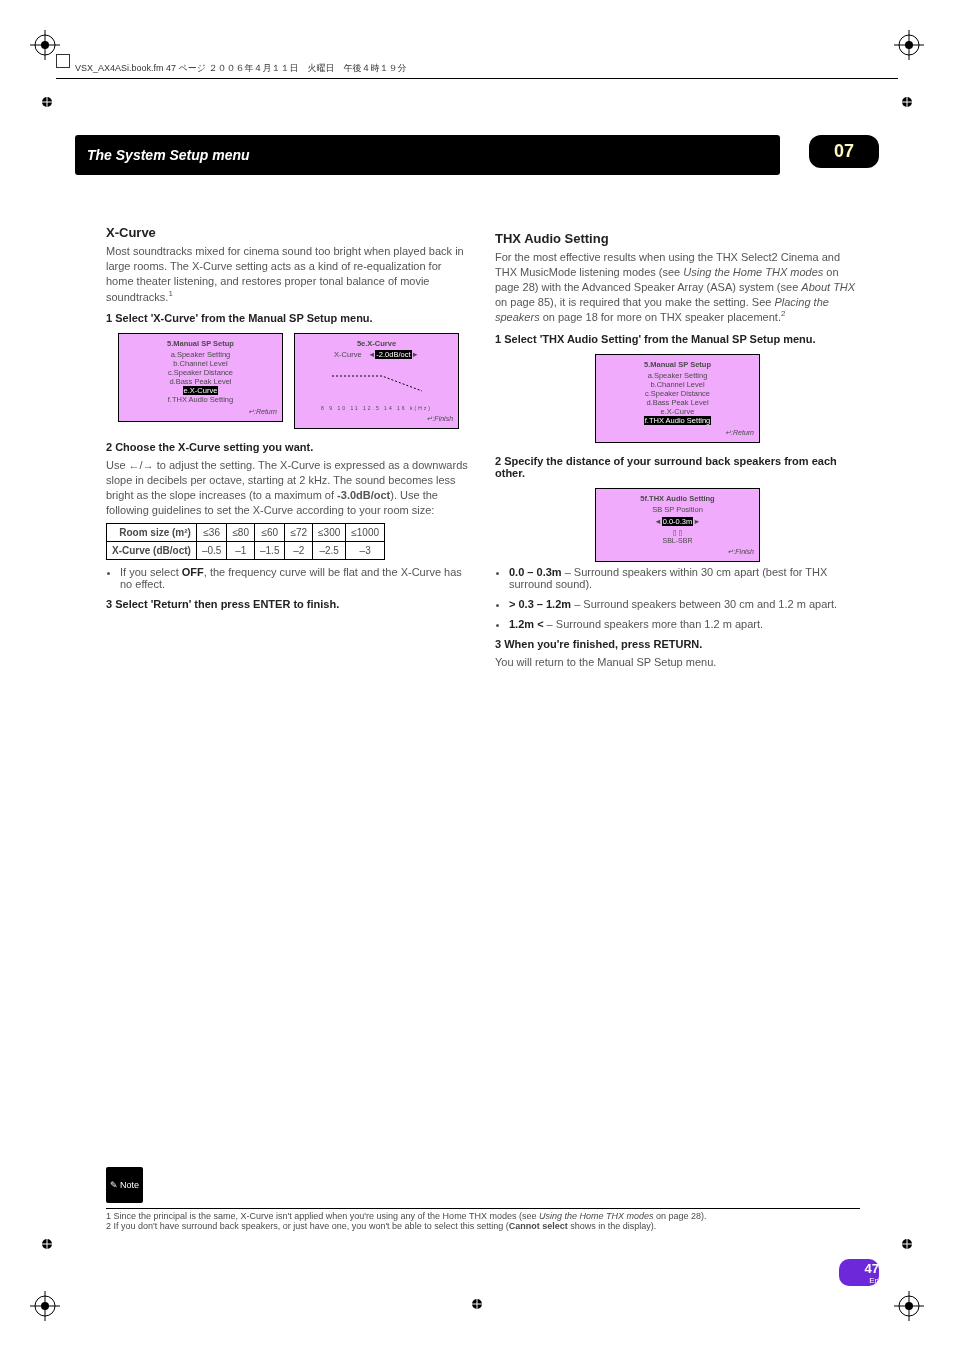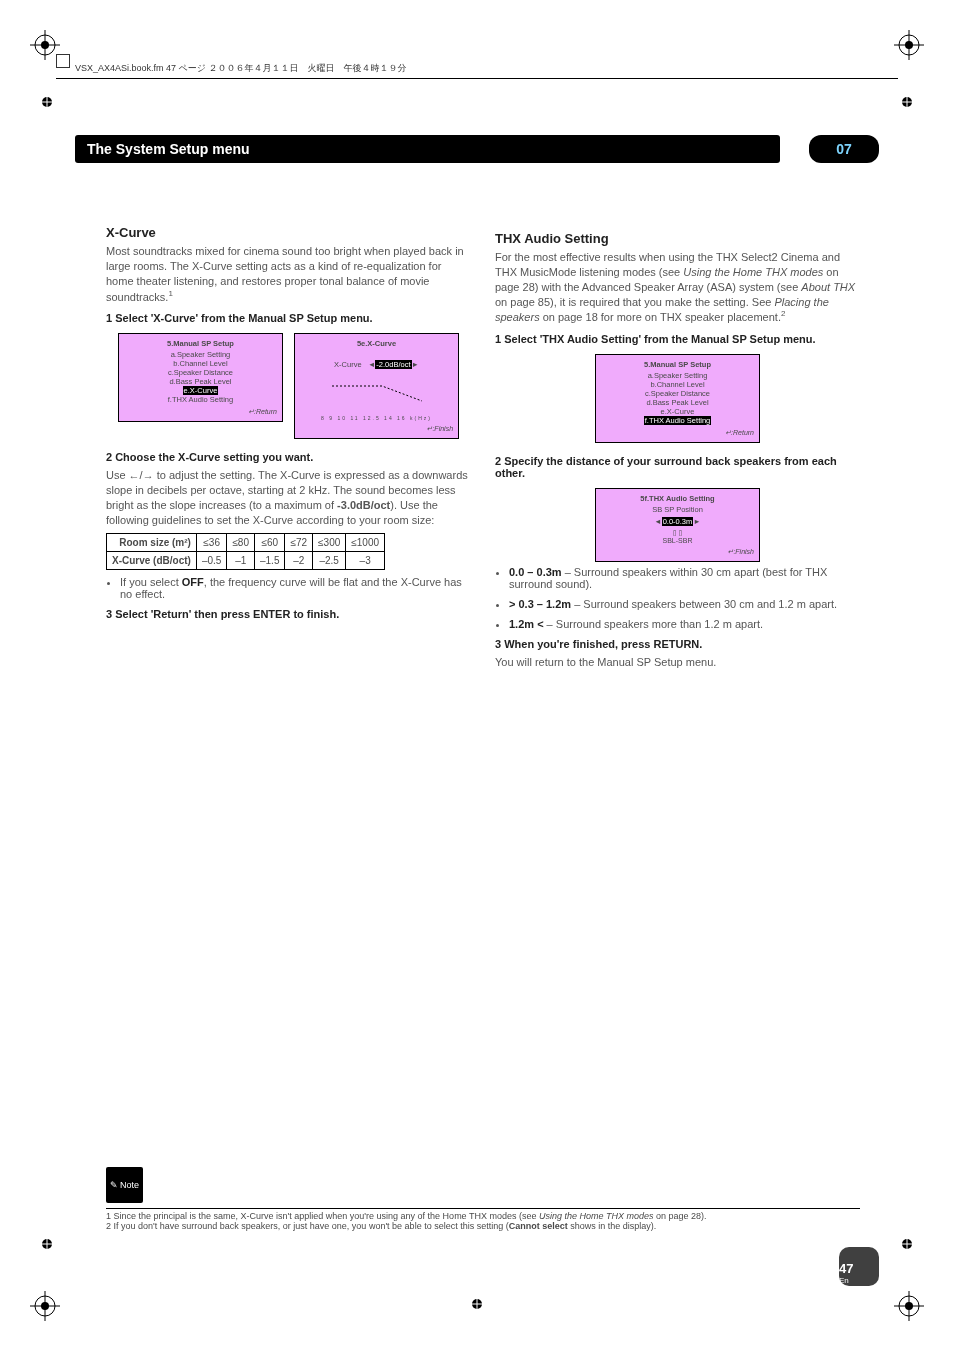--- a/index.html
+++ b/index.html
@@ -19,48 +19,48 @@
     .crosshair { width: 14px; height: 14px; position: absolute; }
     .crosshair-top { top: 95px; left: 40px; }
     .crosshair-right { top: 95px; right: 40px; }
     .crosshair-bl { bottom: 100px; left: 40px; }
     .crosshair-br { bottom: 100px; right: 40px; }
     .crosshair-bc { bottom: 40px; left: 470px; }
     .header-line { position: absolute; top: 62px; left: 75px; font-size: 9px; color: #333; }
     .book-icon { position: absolute; top: 54px; left: 56px; width: 14px; height: 14px; border: 1px solid #333; }
     .title-bar {
       position: absolute; top: 135px; left: 75px; width: 705px;
-      background: #000; color: #fff; padding: 6px 12px; font-weight: bold;
-      font-size: 14px; border-radius: 3px;
+      background: #000; color: #fff; padding: 12px 12px; font-weight: bold;
+      font-size: 14px; border-radius: 3px; font-style: italic;
     }
     .chapter-badge {
       position: absolute; top: 135px; right: 75px; width: 70px;
-      background: #000; color: #7dd3fc; text-align: center; padding: 6px;
-      font-weight: bold; font-size: 14px; border-radius: 12px;
+      background: #000; color: #fef9c3; text-align: center; padding: 6px;
+      font-weight: bold; font-size: 18px; border-radius: 12px;
     }
     .col-left { position: absolute; top: 225px; left: 106px; width: 365px; }
     .col-right { position: absolute; top: 231px; left: 495px; width: 365px; }
     h2 { font-size: 13px; font-weight: bold; color: #222; margin-bottom: 4px; }
     p { line-height: 1.35; margin-bottom: 6px; color: #555; }
     .step { font-weight: bold; font-size: 11px; color: #222; margin: 8px 0 5px 0; }
     .menu-box { border: 1px solid #000; background: #f0abfc; font-size: 7.5px; padding: 5px; width: 165px; display: inline-block; vertical-align: top; margin: 4px; }
     .menu-box .hdr { font-weight: bold; margin-bottom: 2px; }
     .menu-box .sel { background: #000; color: #fff; padding: 0 1px; display: inline-block; }
     .menu-box .ret { text-align: right; font-size: 7px; margin-top: 4px; font-style: italic; }
     .menu-row { text-align: center; }
     .data-table { border-collapse: collapse; margin: 6px 0; font-size: 10px; }
     .data-table td, .data-table th { border: 1px solid #000; padding: 3px 5px; text-align: center; }
     .data-table .lbl { font-weight: bold; text-align: right; }
     .bullet-list { margin-left: 14px; }
     .bullet-list li { margin-bottom: 8px; list-style-type: disc; color: #555; }
     .bullet-list li b { color: #222; }
     .note-section { position: absolute; bottom: 120px; left: 106px; width: 754px; font-size: 9px; }
     .note-badge { background: #000; color: #fff; padding: 13px 4px; font-size: 9px; border-radius: 2px; display: inline-block; margin-bottom: 3px; }
     .note-line { border-top: 1px solid #000; margin: 2px 0; }
-    .page-num-box { position: absolute; bottom: 65px; right: 75px; width: 40px; background: #404040; color: #fff; text-align: left; border-radius: 10px; padding: 14px 0 1px; }
+    .page-num-box { position: absolute; bottom: 65px; right: 75px; width: 40px; background: #6d28d9; color: #fff; text-align: right; border-radius: 10px; padding: 2px 0 1px; }
     .page-num-box .num { font-size: 13px; font-weight: bold; }
     .page-num-box .en { font-size: 8px; }
     .italic { font-style: italic; }
     sup { font-size: 8px; }
     .curve-chart { width: 100px; height: 40px; margin: 2px 0; }
     .sp-diagram { text-align: center; font-size: 7px; margin: 3px 0; }
   </style>
 </head>
 <body>
 
@@ -134,21 +134,21 @@
       <div>a.Speaker  Setting</div>
       <div>b.Channel  Level</div>
       <div>c.Speaker  Distance</div>
       <div>d.Bass  Peak  Level</div>
       <div><span class="sel">e.X-Curve</span></div>
       <div>f.THX Audio Setting</div>
       <div class="ret">↵:Return</div>
     </div>
     <div class="menu-box">
       <div class="hdr">5e.X-Curve</div>
-      <div style="margin-top:12px;"><span>X-Curve</span>&nbsp;&nbsp;&nbsp;◄<span class="sel">-2.0dB/oct</span>►</div>
+      <div style="margin-top:2px;"><span>X-Curve</span>&nbsp;&nbsp;&nbsp;◄<span class="sel">-2.0dB/oct</span>►</div>
       <svg class="curve-chart" viewBox="0 0 100 30">
           <path d="M5 10 L55 10 L95 25" stroke="#000" fill="none" stroke-dasharray="2 2"></path>
         </svg>
       <div style="font-size:5px;letter-spacing:2px;">8 9 10 11 12.5 14 16 k(Hz)</div>
       <div class="ret">↵:Finish</div>
     </div>
   </div>
 
   <div class="step">2   Choose the X-Curve setting you want.</div>
   <p><span>Use ←/→ to adjust the setting. The X-Curve is expressed as a downwards slope in decibels per octave, starting at 2 kHz. The sound becomes less bright as the slope increases (to a maximum of </span><b>-3.0dB/oct</b><span>). Use the following guidelines to set the X-Curve according to your room size:</span></p>

